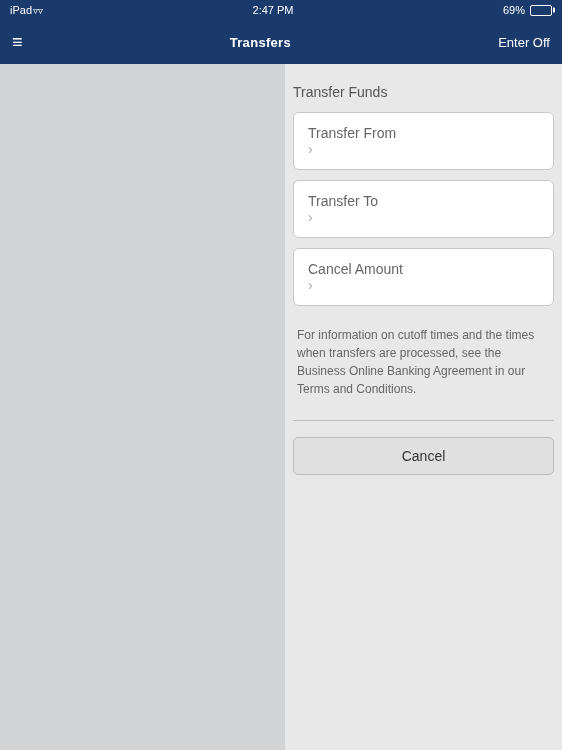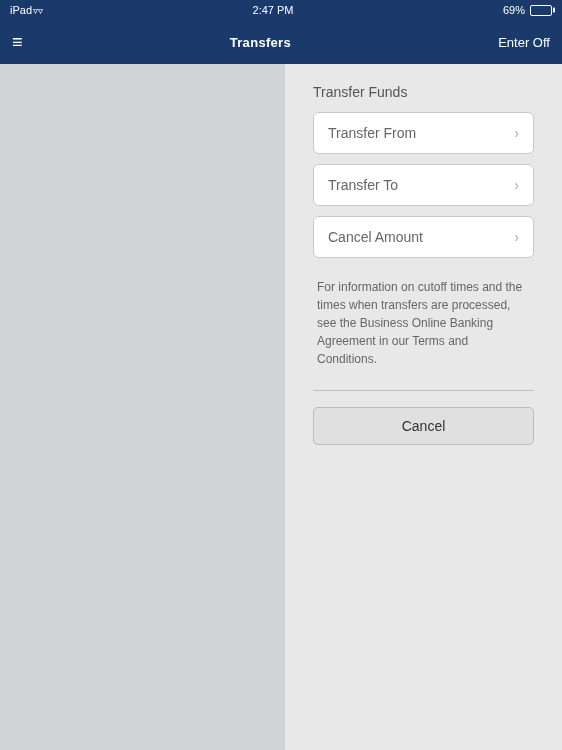--- a/index.html
+++ b/index.html
@@ -99,21 +99,21 @@
     .sidebar {
       width: 285px;
       height: 100%;
       background: #d1d3d4;
     }
 
     
     .right-panel {
       flex: 1;
       background: #e8e8e8;
-      padding: 20px 28px;
+      padding: 20px 8px;
     }
 
     .section-title {
       font-size: 14px;
       color: #555;
       margin-bottom: 12px;
     }
 
     
     .form-card {
@@ -125,20 +125,21 @@
     }
 
     .form-row {
       display: flex;
       align-items: flex-start;
       justify-content: space-between;
       padding: 12px 14px;
       cursor: pointer;
       background: white;
       border-bottom: 1px solid #e0e0e0;
+      flex-direction: column;
     }
     .form-row:last-child {
       border-bottom: none;
     }
     .form-row-label {
       font-size: 14px;
       color: #666;
     }
     .chevron-icon {
       color: #aaa;

